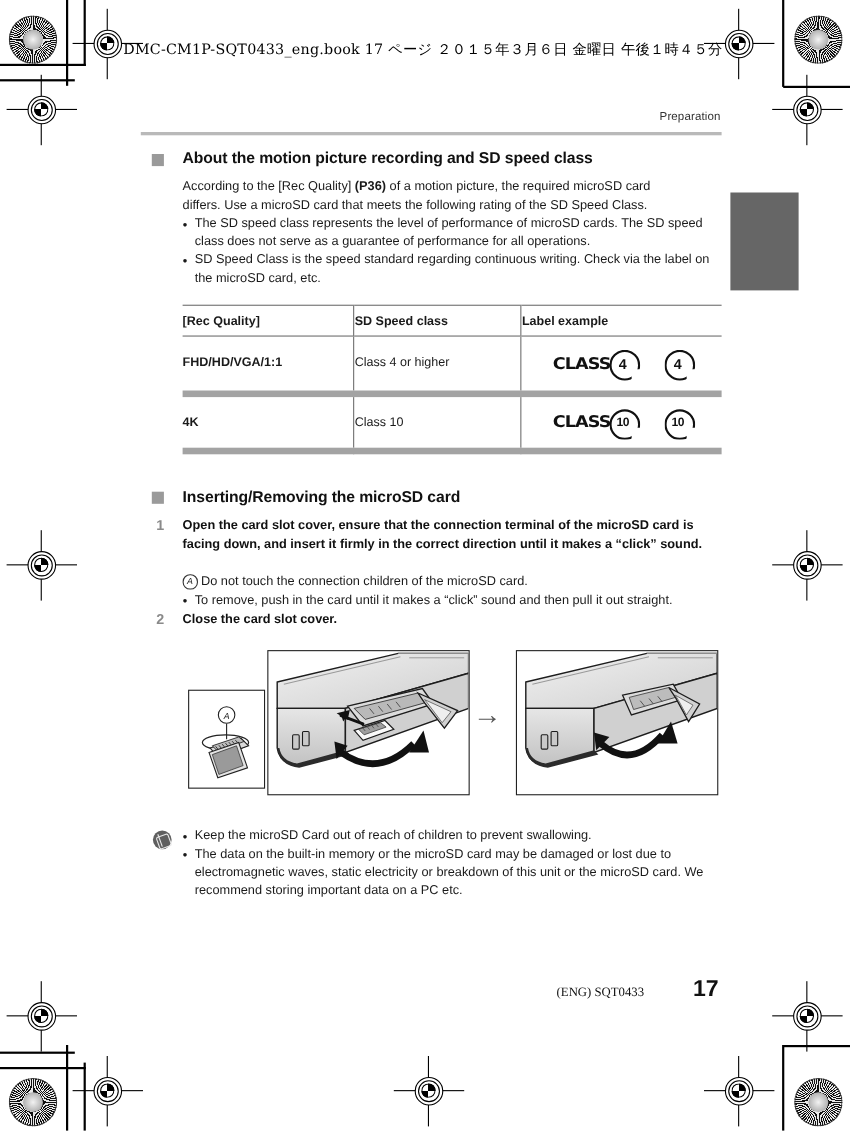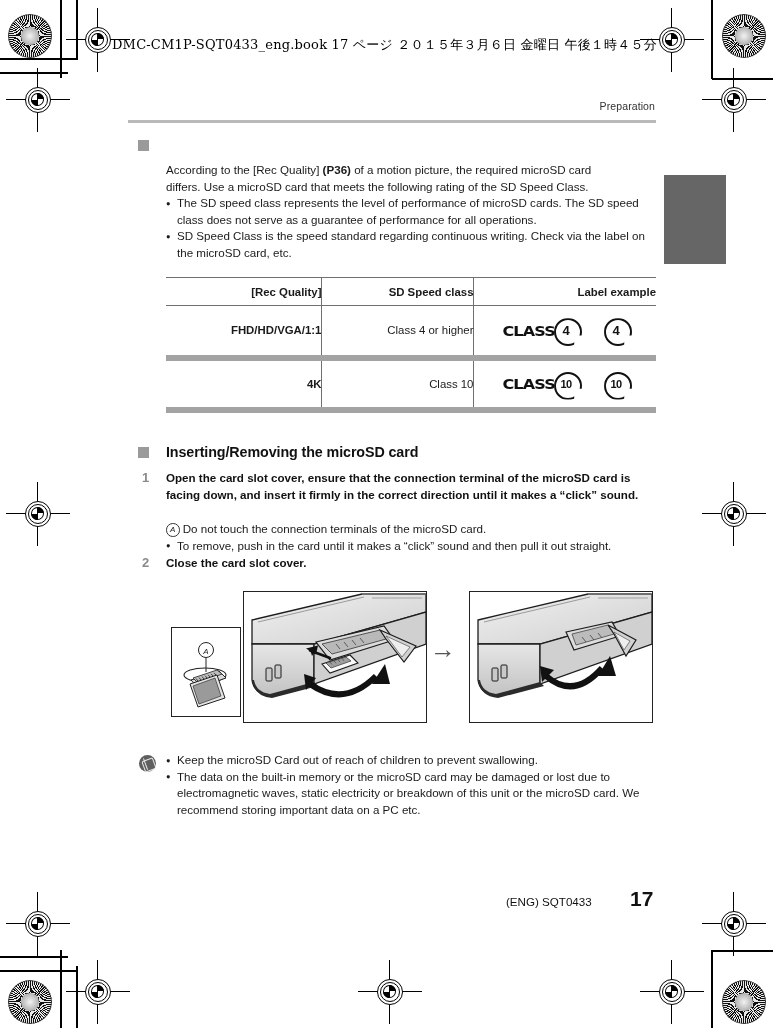--- a/index.html
+++ b/index.html
@@ -51,21 +51,21 @@
 
   .step-no{position:absolute;font-size:13px;font-weight:bold;color:#8a8a8a;}
   .step-body{position:absolute;font-size:11.6px;line-height:16.6px;font-weight:bold;color:#111;}
   .sub-body{position:absolute;font-size:11.6px;line-height:16.6px;font-weight:normal;color:#1a1a1a;}
 
   .circA{display:inline-block;width:11.5px;height:11.5px;border:1px solid #333;border-radius:50%;
     font-size:8px;line-height:11.5px;text-align:center;vertical-align:1px;font-weight:normal;font-style:italic;}
 
   
   table.spec{position:absolute;border-collapse:collapse;font-size:11.4px;}
-  table.spec th,table.spec td{border:0;padding:0;text-align:right;vertical-align:middle;}
+  table.spec th,table.spec td{border:0;padding:0;text-align:left;vertical-align:middle;}
   table.spec tr.hdr th{font-weight:bold;font-size:11.4px;height:27px;}
   table.spec tr.hdr{border-bottom:1px solid #6f6f6f;}
   table.spec tr.body-row{height:52px;border-bottom:6px solid #a3a3a3;}
   table.spec .vline{border-left:1px solid #6f6f6f;}
   table.spec .topline{border-top:1px solid #6f6f6f;}
   .cell-b{font-weight:bold;}
 
   
   .logo-wrap{display:flex;align-items:center;justify-content:center;gap:26px;}
   .classlogo{display:flex;align-items:center;}
@@ -84,21 +84,21 @@
   .illu{position:absolute;border:1px solid #222;background:#fff;overflow:hidden;}
   .arrowR{position:absolute;color:#555;font-size:26px;line-height:1;}
 
   
   .note-icon{position:absolute;width:17px;height:17px;border-radius:50%;background:#5f5f5f;}
   .note-icon:after{content:"";position:absolute;left:3.5px;top:3.5px;width:10px;height:10px;
      border:1.4px solid #e9e9e9;border-radius:2px;transform:rotate(-20deg);}
   .note-icon:before{content:"";position:absolute;left:5.5px;top:2.5px;width:1.4px;height:12px;
      background:#e9e9e9;transform:rotate(-20deg);}
 
-  .footer-id{position:absolute;font-size:11.6px;color:#111;}
+  .footer-id{position:absolute;font-size:11.6px;color:#111;font-family:Liberation Serif, serif;}
   .footer-pg{position:absolute;font-size:21px;font-weight:bold;color:#111;}
 
   .bookline{position:absolute;font-size:13px;color:#000;letter-spacing:.2px;
      font-family:"DejaVu Serif",serif;white-space:nowrap;}
 </style>
 </head>
 <body>
 
 <div id="page">
 
@@ -204,20 +204,21 @@
   </div>
 
   <div class="bookline" style="left:112px;top:36px;">DMC-CM1P-SQT0433_eng.book   17 ページ   ２０１５年３月６日   金曜日   午後１時４５分</div>
 
   <div class="running-head">Preparation</div>
   <div class="head-rule"></div>
 
   <div class="abs" style="left:664px;top:175px;width:62px;height:89px;background:#666;"></div>
 
   <div class="sq-bullet" style="left:138px;top:140px;"></div>
+  <div class="sec-head" style="left:166px;top:136px;">About the motion picture recording and SD speed class</div>
 
   <div class="body-text" style="left:166px;top:162px;width:492px;">
     <div>
       <span>According to the [Rec Quality] </span><b>(P36)</b><span> of a motion picture, the required microSD card</span>
     </div>
     <div>differs. Use a microSD card that meets the following rating of the SD Speed Class.</div>
     <div class="dotline">The SD speed class represents the level of performance of microSD cards. The SD speed class does not serve as a guarantee of performance for all operations.</div>
     <div class="dotline">SD Speed Class is the speed standard regarding continuous writing. Check via the label on the microSD card, etc.</div>
   </div>
 
@@ -271,21 +272,21 @@
 
   <div class="sq-bullet" style="left:138px;top:447px;"></div>
   <div class="sec-head" style="left:166px;top:444px;">Inserting/Removing the microSD card</div>
 
   <div class="step-no" style="left:142px;top:470px;">1</div>
   <div class="step-body" style="left:166px;top:470px;width:496px;">Open the card slot cover, ensure that the connection terminal of the microSD card is facing down, and insert it firmly in the correct direction until it makes a “click” sound.</div>
 
   <div class="sub-body" style="left:166px;top:521px;width:496px;">
     <div>
       <span class="circA">A</span>
-      <span>Do not touch the connection terminals of the microSD card.</span>
+      <span>Do not touch the connection children of the microSD card.</span>
     </div>
     <div class="dotline">To remove, push in the card until it makes a “click” sound and then pull it out straight.</div>
   </div>
 
   <div class="step-no" style="left:142px;top:555px;">2</div>
   <div class="step-body" style="left:166px;top:555px;width:496px;">Close the card slot cover.</div>
 
   <div class="illu" style="left:171px;top:627px;width:68px;height:88px;">
     <svg viewBox="0 0 68 88" width="68" height="88">
       <circle cx="34" cy="22" r="7.5" fill="none" stroke="#222" stroke-width="1"></circle>

